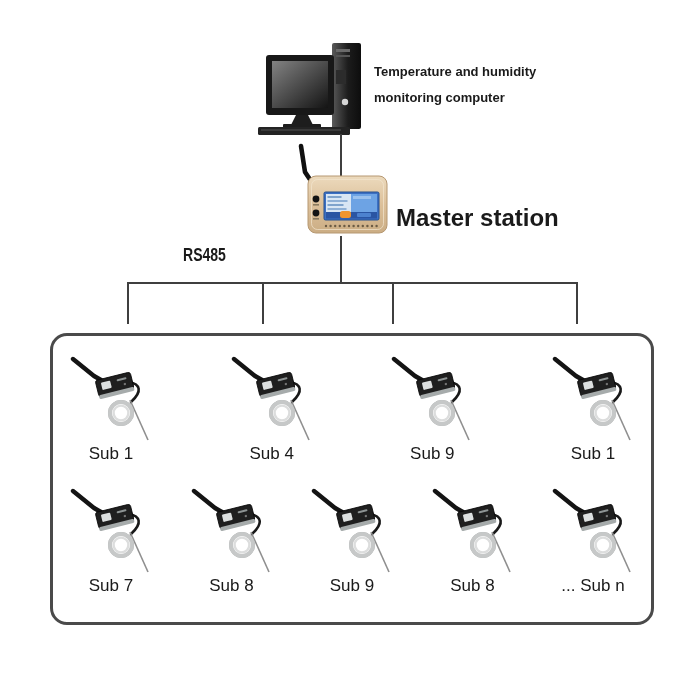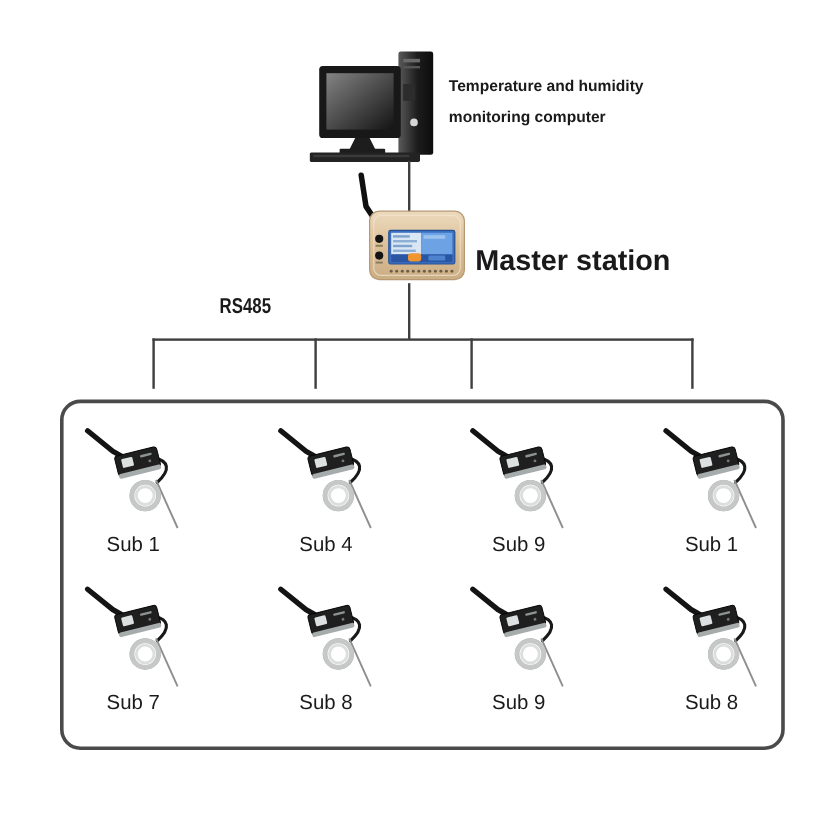--- a/index.html
+++ b/index.html
@@ -195,16 +195,22 @@
     </div>
 
 
     <div class="sub-cell">
       <svg>
         <use href="#sym-subdev"></use>
       </svg>
       <div class="sub-label">Sub 8</div>
     </div>
 
+    <div class="sub-cell">
+      <svg>
+        <use href="#sym-subdev"></use>
+      </svg>
+      <div class="sub-label">... Sub n</div>
+    </div>
   </div>
   </div>
 
 </div>
 
 </body></html>

